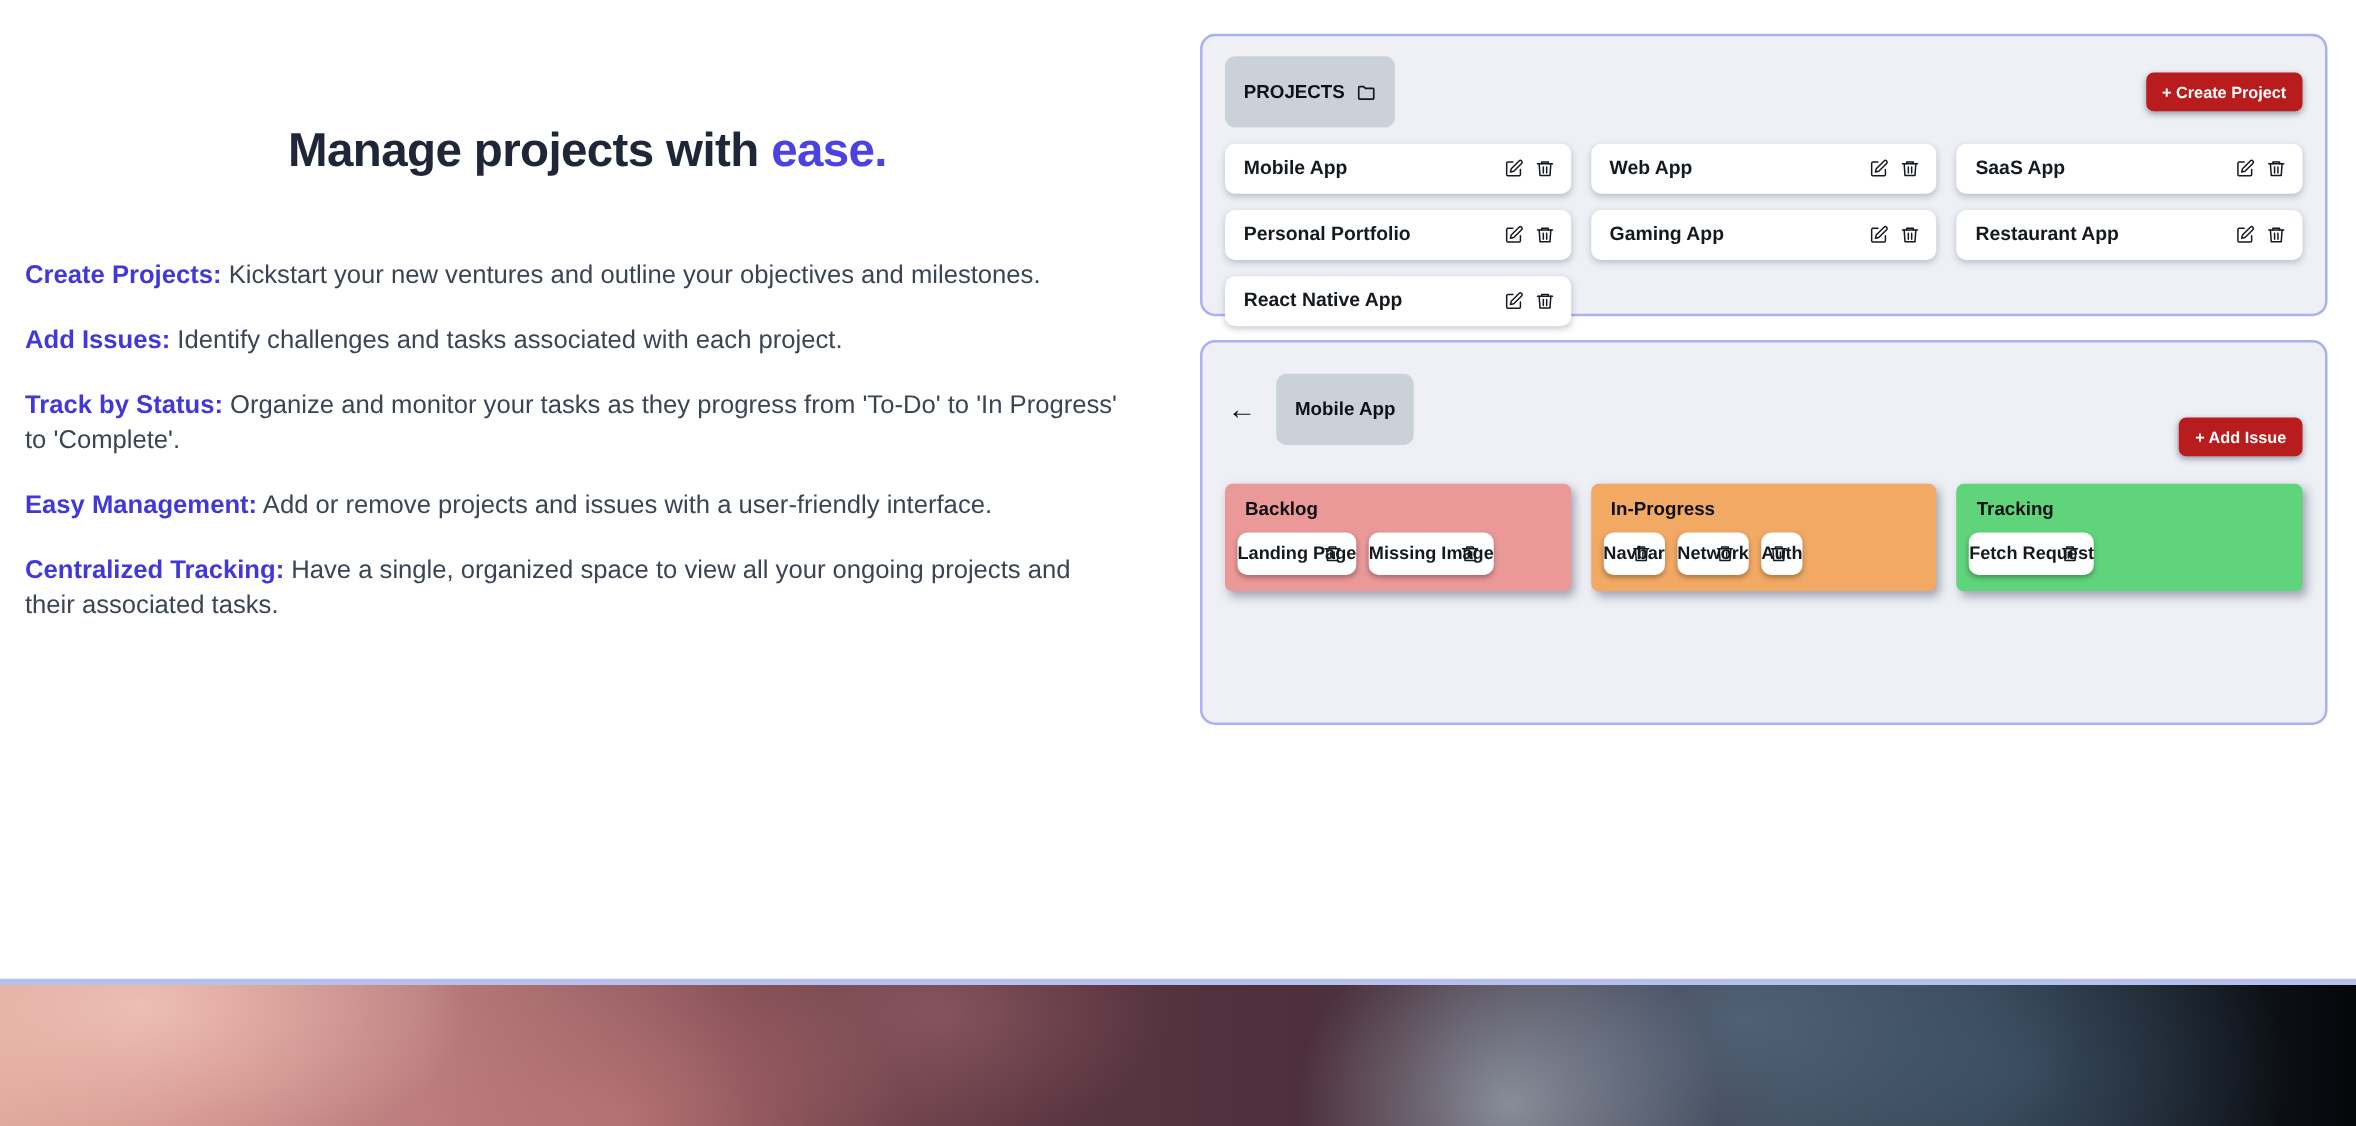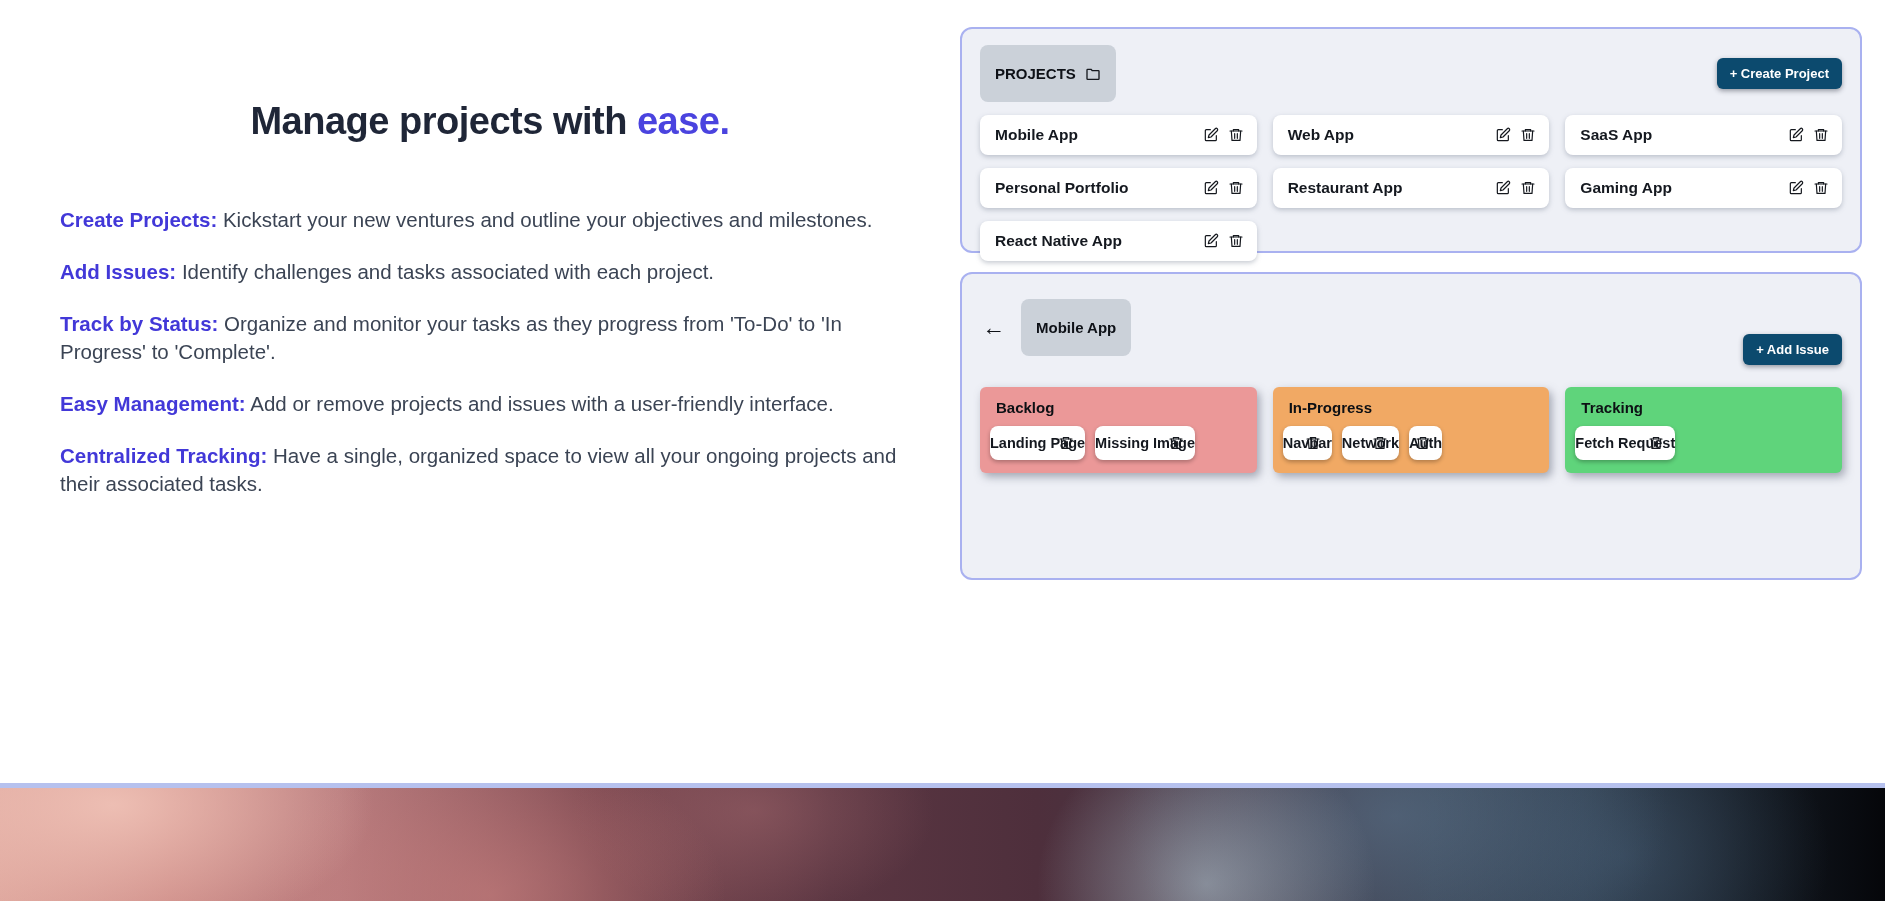--- a/index.html
+++ b/index.html
@@ -5,21 +5,21 @@
   * { box-sizing: border-box; margin: 0; padding: 0; }
   html, body { width: 1885px; height: 901px; overflow: hidden; }
   body {
     font-family: "Liberation Sans", sans-serif;
     background: #ffffff;
     position: relative;
     color: #1f2637;
   }
 
   
-  .hero { position: absolute; left: 0; top: 100px; width: 940px; padding-left: 40px; }
+  .hero { position: absolute; left: 0; top: 100px; width: 940px; }
   .hero h1 {
     text-align: center;
     font-size: 38px;
     font-weight: 700;
     line-height: 42px;
     color: #1f2637;
     letter-spacing: -0.5px;
   }
   .hero h1 .accent { color: #4a43df; }
   .features {
@@ -47,21 +47,21 @@
     align-items: center;
     gap: 9px;
     background: #cbd1d9;
     border-radius: 8px;
     padding: 20px 15px;
     font-size: 15px;
     font-weight: 700;
     color: #0e1117;
   }
   .dark-btn {
-    background: #0c4a6e;
+    background: #b91c1c;
     color: #ffffff;
     border: none;
     border-radius: 6px;
     padding: 8px 13px;
     font-family: inherit;
     font-size: 13px;
     font-weight: 700;
     cursor: pointer;
     box-shadow: 0 2px 5px rgba(40,45,60,.45);
   }
@@ -258,41 +258,41 @@
               <path d="M3 6h18"></path>
               <path d="M8 6V4h8v2"></path>
               <path d="M19 6l-1 14H6L5 6"></path>
               <path d="M10 10v7M14 10v7"></path>
             </svg>
           </button>
       </span>
     </div>
 
     <div class="project-card">
+      <span class="name">Gaming App</span>
+      <span class="actions">
+        <button class="icon-btn">
+            <svg viewBox="0 0 24 24" fill="none" stroke="currentColor" stroke-width="1.8" stroke-linecap="round" stroke-linejoin="round">
+              <path d="M11 4H5a1.5 1.5 0 0 0-1.5 1.5V19A1.5 1.5 0 0 0 5 20.5h13.5A1.5 1.5 0 0 0 20 19v-6"></path>
+              <path d="M18.4 2.6a2.12 2.12 0 0 1 3 3L12 15l-4 1 1-4 9.4-9.4z"></path>
+            </svg>
+          </button>
+        <button class="icon-btn">
+            <svg viewBox="0 0 24 24" fill="none" stroke="currentColor" stroke-width="1.8" stroke-linecap="round" stroke-linejoin="round">
+              <path d="M3 6h18"></path>
+              <path d="M8 6V4h8v2"></path>
+              <path d="M19 6l-1 14H6L5 6"></path>
+              <path d="M10 10v7M14 10v7"></path>
+            </svg>
+          </button>
+      </span>
+    </div>
+
+    <div class="project-card">
       <span class="name">Restaurant App</span>
-      <span class="actions">
-        <button class="icon-btn">
-            <svg viewBox="0 0 24 24" fill="none" stroke="currentColor" stroke-width="1.8" stroke-linecap="round" stroke-linejoin="round">
-              <path d="M11 4H5a1.5 1.5 0 0 0-1.5 1.5V19A1.5 1.5 0 0 0 5 20.5h13.5A1.5 1.5 0 0 0 20 19v-6"></path>
-              <path d="M18.4 2.6a2.12 2.12 0 0 1 3 3L12 15l-4 1 1-4 9.4-9.4z"></path>
-            </svg>
-          </button>
-        <button class="icon-btn">
-            <svg viewBox="0 0 24 24" fill="none" stroke="currentColor" stroke-width="1.8" stroke-linecap="round" stroke-linejoin="round">
-              <path d="M3 6h18"></path>
-              <path d="M8 6V4h8v2"></path>
-              <path d="M19 6l-1 14H6L5 6"></path>
-              <path d="M10 10v7M14 10v7"></path>
-            </svg>
-          </button>
-      </span>
-    </div>
-
-    <div class="project-card">
-      <span class="name">Gaming App</span>
       <span class="actions">
         <button class="icon-btn">
             <svg viewBox="0 0 24 24" fill="none" stroke="currentColor" stroke-width="1.8" stroke-linecap="round" stroke-linejoin="round">
               <path d="M11 4H5a1.5 1.5 0 0 0-1.5 1.5V19A1.5 1.5 0 0 0 5 20.5h13.5A1.5 1.5 0 0 0 20 19v-6"></path>
               <path d="M18.4 2.6a2.12 2.12 0 0 1 3 3L12 15l-4 1 1-4 9.4-9.4z"></path>
             </svg>
           </button>
         <button class="icon-btn">
             <svg viewBox="0 0 24 24" fill="none" stroke="currentColor" stroke-width="1.8" stroke-linecap="round" stroke-linejoin="round">
               <path d="M3 6h18"></path>

